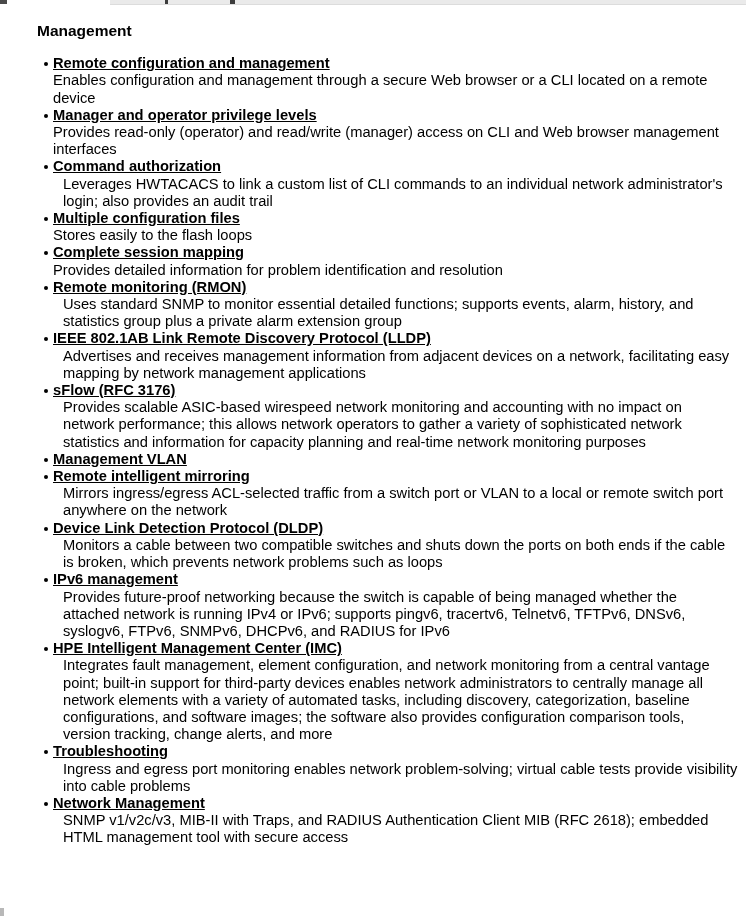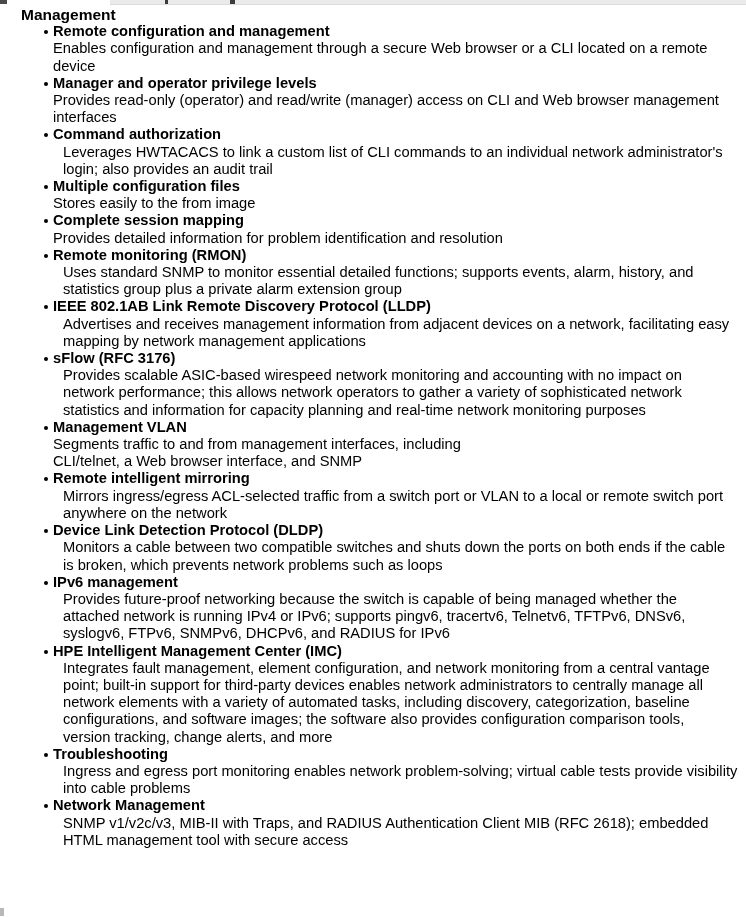--- a/index.html
+++ b/index.html
@@ -50,40 +50,41 @@
     background: #9a9a9a;
     opacity: 0.7;
   }
   .content {
     padding: 6px 0 0 21px;
   }
   .page-heading {
     font-size: 15.5px;
     font-weight: bold;
     line-height: 17.2px;
-    margin: 0;
+    margin: 16px;
   }
   .feature {
     position: relative;
     font-size: 14.7px;
     line-height: 17.2px;
   }
   .bullet-icon {
     position: absolute;
     left: 23px;
     top: 7px;
     width: 4px;
     height: 4px;
     border-radius: 50%;
     background: #000000;
   }
   .feature-title {
     font-weight: bold;
     padding-left: 32px;
     white-space: pre-line;
+    text-decoration: underline;
   }
   .feature-desc {
     padding-left: 32px;
     white-space: pre-line;
   }
   .feature-desc.deep {
     padding-left: 42px;
   }
 </style>
 </head>
@@ -119,21 +120,21 @@
     <span class="bullet-icon"></span>
     <div class="feature-title">Command authorization</div>
     <div class="feature-desc deep">Leverages HWTACACS to link a custom list of CLI commands to an individual network administrator's
 login; also provides an audit trail</div>
   </div>
 
 
   <div class="feature">
     <span class="bullet-icon"></span>
     <div class="feature-title">Multiple configuration files</div>
-    <div class="feature-desc">Stores easily to the from image</div>
+    <div class="feature-desc">Stores easily to the flash loops</div>
   </div>
 
   <div class="feature">
     <span class="bullet-icon"></span>
     <div class="feature-title">Complete session mapping</div>
     <div class="feature-desc">Provides detailed information for problem identification and resolution</div>
   </div>
 
   <div class="feature">
     <span class="bullet-icon"></span>
@@ -153,22 +154,20 @@
     <span class="bullet-icon"></span>
     <div class="feature-title">sFlow (RFC 3176)</div>
     <div class="feature-desc deep">Provides scalable ASIC-based wirespeed network monitoring and accounting with no impact on
 network performance; this allows network operators to gather a variety of sophisticated network
 statistics and information for capacity planning and real-time network monitoring purposes</div>
   </div>
 
   <div class="feature">
     <span class="bullet-icon"></span>
     <div class="feature-title">Management VLAN</div>
-    <div class="feature-desc">Segments traffic to and from management interfaces, including
-CLI/telnet, a Web browser interface, and SNMP</div>
   </div>
 
   <div class="feature">
     <span class="bullet-icon"></span>
     <div class="feature-title">Remote intelligent mirroring</div>
     <div class="feature-desc deep">Mirrors ingress/egress ACL-selected traffic from a switch port or VLAN to a local or remote switch port
 anywhere on the network</div>
   </div>
 
   <div class="feature">

